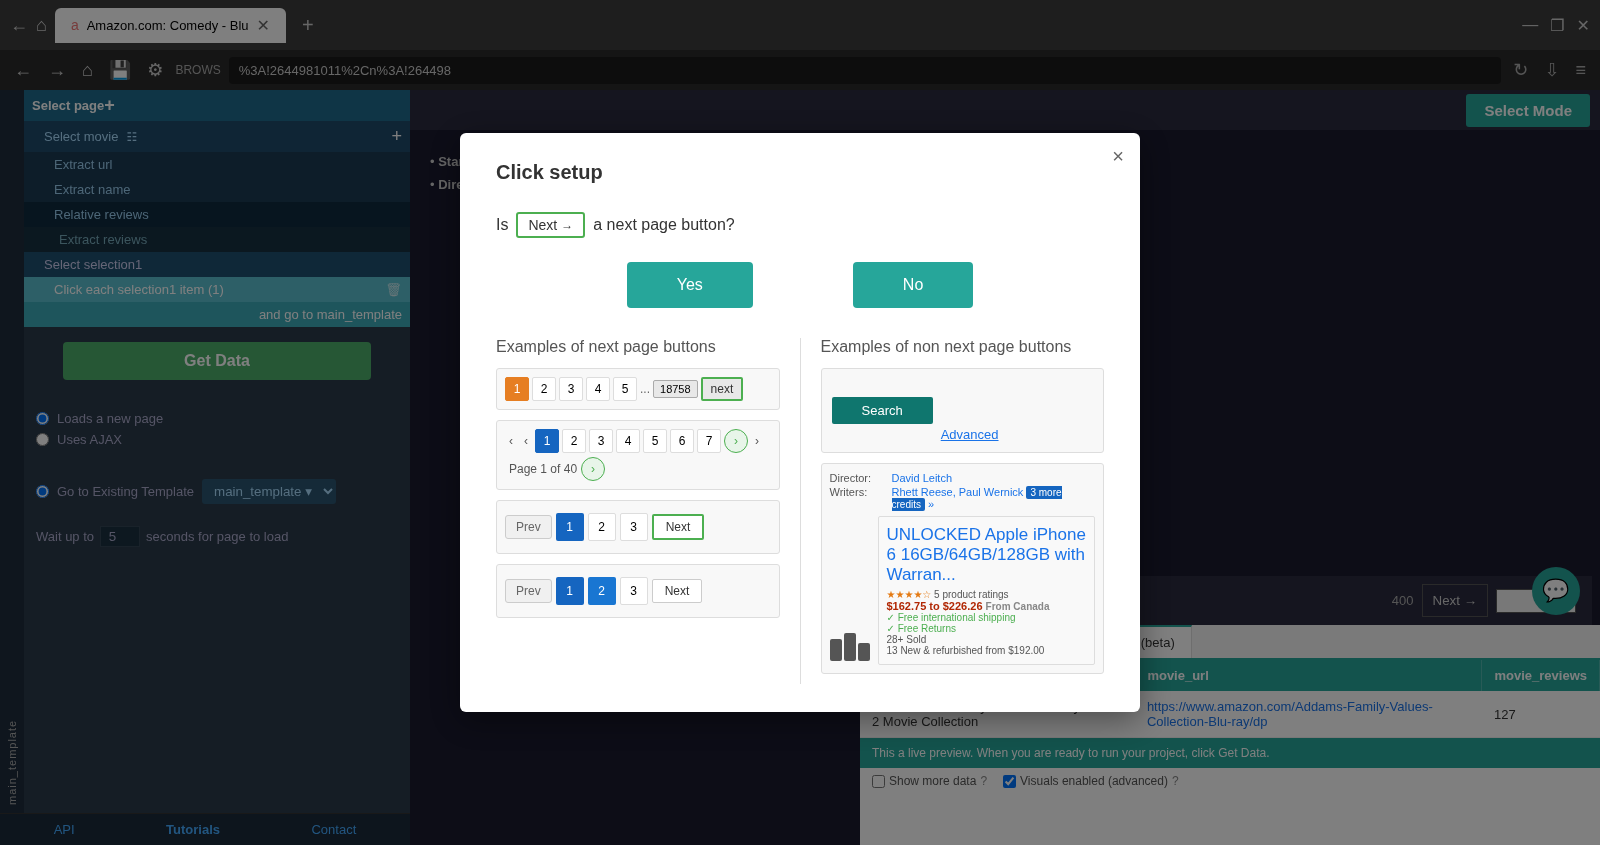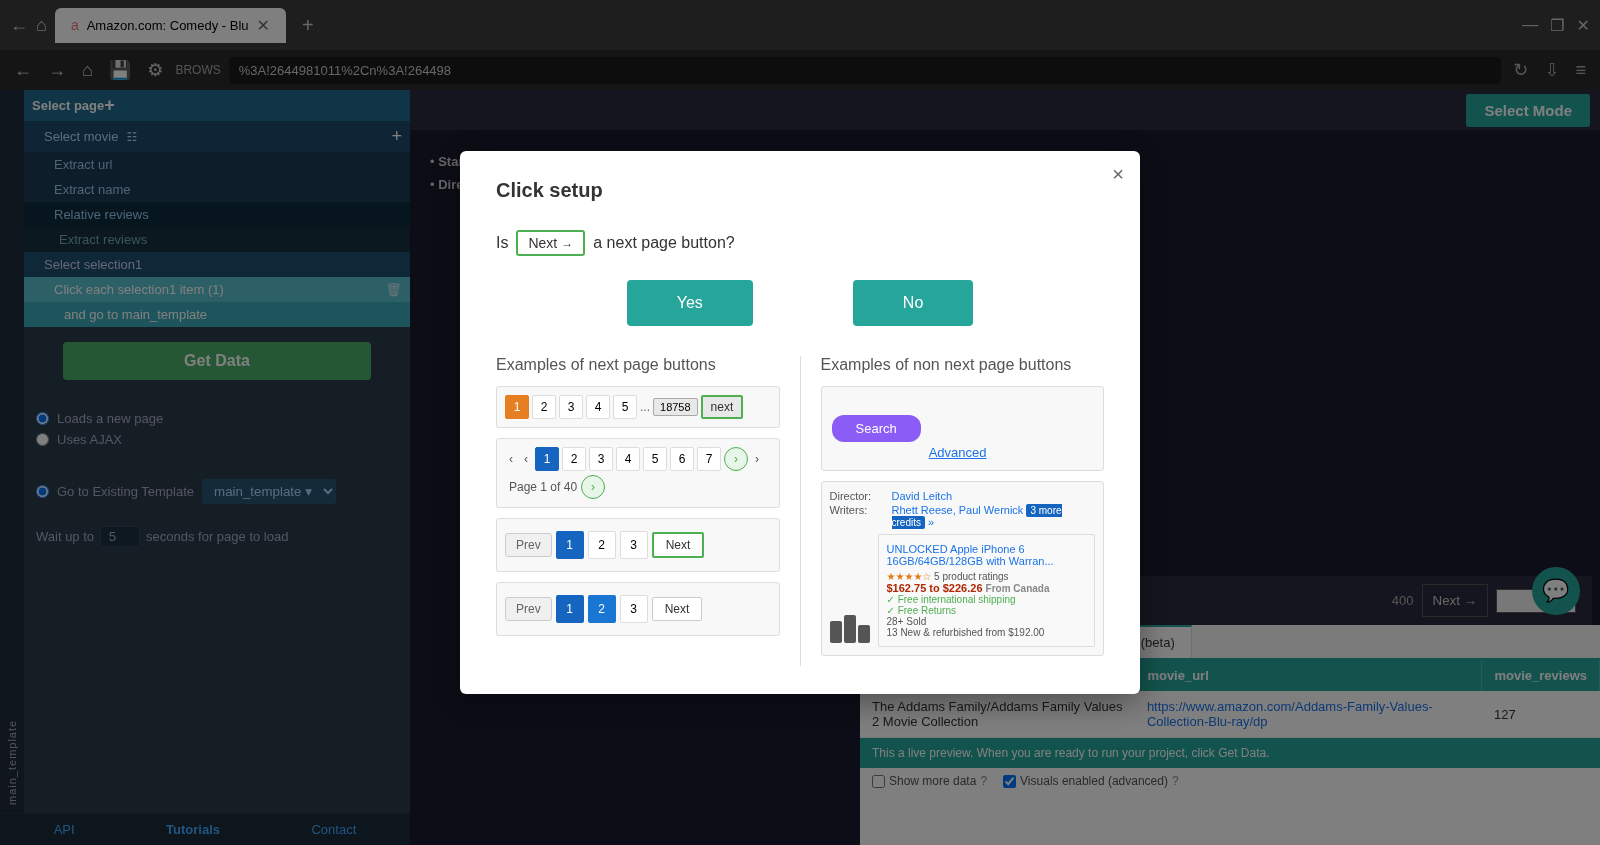--- a/index.html
+++ b/index.html
@@ -27,21 +27,21 @@
     .sidebar-label { writing-mode: vertical-rl; transform: rotate(180deg); background: #1e2d3d; color: #aaa; padding: 8px 6px; font-size: 11px; letter-spacing: 1px; }
     .sidebar-content { flex: 1; display: flex; flex-direction: column; overflow: hidden; }
     .sidebar-row { display: flex; align-items: center; padding: 5px 8px; cursor: pointer; }
     .sidebar-row.level0 { background: #1e6b8c; color: white; font-weight: bold; }
     .sidebar-row.level1 { background: #2a5570; color: #cce; padding-left: 20px; }
     .sidebar-row.level1b { background: #1e4a6b; color: #aaddff; padding-left: 20px; display: flex; align-items: center; gap: 4px; }
     .sidebar-row.level2 { background: #1a3a52; color: #99ccee; padding-left: 30px; }
     .sidebar-row.level2b { background: #0e2a3e; color: #99ccee; padding-left: 30px; }
     .sidebar-row.level3 { background: #163040; color: #7ab; padding-left: 35px; }
     .sidebar-row.click-row { background: #5bbfcf; color: white; padding-left: 30px; display: flex; align-items: center; justify-content: space-between; }
-    .sidebar-row.go-row { background: #3daab8; color: white; padding-left: 40px; }
+    .sidebar-row.go-row { background: #3daab8; color: white; padding-left: 40px; justify-content: flex-end; }
     .plus-btn { color: white; font-size: 18px; cursor: pointer; }
     .list-icon { font-size: 12px; margin-left: 4px; }
     .trash-icon { color: rgba(255,255,255,0.7); cursor: pointer; }
 
     .get-data-btn { background: #4caf6a; color: white; border: none; border-radius: 4px; padding: 10px 20px; margin: 15px auto; cursor: pointer; font-size: 16px; font-weight: bold; display: block; width: 80%; }
 
     .radio-group { padding: 10px 12px; color: #aac; }
     .radio-row { display: flex; align-items: center; gap: 8px; margin: 6px 0; }
     .radio-row input[type=radio] { cursor: pointer; }
     .go-to-row { display: flex; align-items: center; gap: 8px; flex-wrap: nowrap; }
@@ -114,24 +114,24 @@
     .pag-circle-next { background: #e8f5e9; border: 1px solid #4caf50; color: #4caf50; width: 24px; height: 24px; border-radius: 50%; display: flex; align-items: center; justify-content: center; font-size: 12px; }
 
     .prev-btn-sm { background: #f0f0f0; border: 1px solid #ccc; padding: 4px 10px; font-size: 12px; border-radius: 3px; cursor: pointer; color: #666; }
     .num-btn-blue { background: #1565c0; color: white; border: none; width: 28px; height: 28px; border-radius: 2px; font-size: 12px; cursor: pointer; }
     .num-btn-plain { background: white; border: 1px solid #ddd; width: 28px; height: 28px; border-radius: 2px; font-size: 12px; cursor: pointer; }
     .next-btn-green { background: white; border: 2px solid #4caf50; color: #333; padding: 4px 12px; font-size: 12px; border-radius: 2px; cursor: pointer; }
     .next-btn-plain { background: white; border: 1px solid #ccc; color: #333; padding: 4px 12px; font-size: 12px; border-radius: 2px; cursor: pointer; }
     .pag-example-row { display: flex; align-items: center; gap: 4px; padding: 4px 0; }
 
     
-    .search-btn-example { background: #8b5cf6; color: white; border: none; padding: 6px 24px; font-size: 13px; cursor: pointer; border-radius: 12px; }
+    .search-btn-example { background: #0f766e; color: white; border: none; padding: 6px 30px; font-size: 13px; cursor: pointer; border-radius: 2px; }
     .advanced-link { color: #1a73e8; font-size: 13px; text-decoration: underline; cursor: pointer; margin-top: 48px; }
     .amazon-item-preview { background: #f9f9f9; border: 1px solid #ddd; padding: 8px; font-size: 11px; border-radius: 2px; }
-    .amazon-item-preview .title { color: #1a73e8; font-size: 11px; margin-bottom: 4px; }
+    .amazon-item-preview .title { color: #1a73e8; font-size: 17px; margin-bottom: 4px; }
     .star-rating { color: #e47911; font-size: 10px; }
     .price-text { color: #B12704; font-size: 11px; font-weight: bold; }
     .green-text { color: #4caf50; font-size: 10px; }
     .phones-img { display: flex; gap: 2px; align-items: flex-end; margin-bottom: 4px; }
     .phone-shape { background: #555; width: 12px; height: 22px; border-radius: 2px; display: inline-block; }
     .phone-shape.tall { height: 28px; }
     .more-credits-badge { background: #1565c0; color: white; font-size: 10px; padding: 1px 4px; border-radius: 2px; }
     .amazon-director { font-size: 11px; color: #333; display: grid; grid-template-columns: 60px 1fr; gap: 2px; }
     .amazon-director .label { color: #555; }
     .amazon-director .val { color: #1a73e8; }

